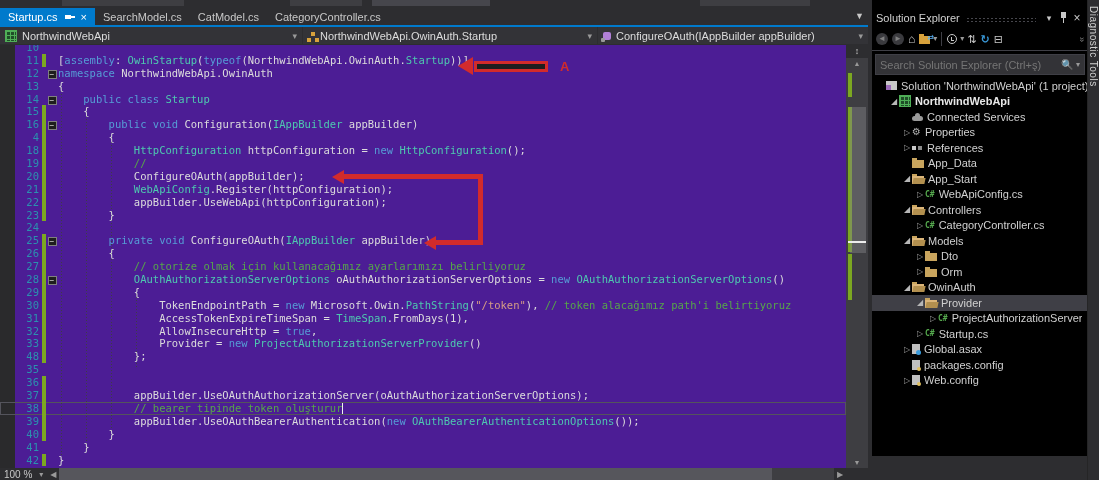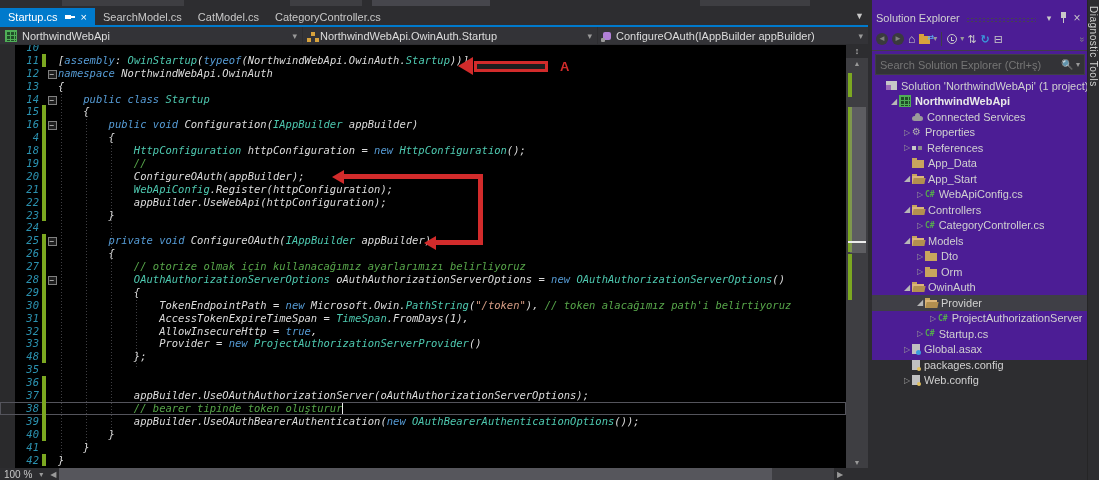--- a/index.html
+++ b/index.html
@@ -33,21 +33,21 @@
   .ic-projgrid{width:10px;height:10px;background:#1f4d28;border:1px solid #4fae57;
     background-image:linear-gradient(#4fae57 1px,transparent 1px),linear-gradient(90deg,#4fae57 1px,transparent 1px);
     background-size:4px 4px;}
   .ic-class{width:4px;height:4px;background:#d8a23c;margin:2px 5px 6px 3px;
     box-shadow:-4px 6px 0 #d8a23c,4px 6px 0 #d8a23c;}
   .ic-method{width:8px;height:8px;background:#b180d7;border-radius:2px;position:relative;}
   .ic-method:after{content:"";position:absolute;left:-2px;bottom:-2px;width:4px;height:4px;
     background:#9a9a9a;border-radius:1px;}
 
   
-  #editor-body{position:absolute;left:0;top:37px;width:868px;bottom:12px;overflow:hidden;background:#000000;font-style:italic;}
+  #editor-body{position:absolute;left:0;top:37px;width:868px;bottom:12px;overflow:hidden;background:#4c1d95;}
   .bp-margin{position:absolute;left:0;top:0;bottom:0;width:15px;background:#2a2a2c;}
   #code-lines{position:absolute;left:0;top:-4px;right:22px;font-family:"DejaVu Sans Mono","Liberation Mono",monospace;
     font-size:10.5px;line-height:12.9px;}
   .cl{position:relative;height:12.9px;white-space:pre;display:flex;}
   .cl .num{display:inline-block;width:24px;flex:none;text-align:right;color:#2b91af;
     padding-left:15px;background:transparent;margin-left:0;}
   .cl .chg{display:inline-block;width:4px;flex:none;margin-left:3px;}
   .cl .chg.on{background:#7ca821;}
   .cl .foldc{display:inline-block;width:12px;flex:none;text-align:center;}
   .fold-box{display:inline-block;width:9px;height:9px;margin-top:2px;border:1px solid #808080;
@@ -82,21 +82,21 @@
   .anno{position:absolute;pointer-events:none;}
   .red-line{position:absolute;background:#d22b2b;}
   .red-head{position:absolute;width:0;height:0;border-style:solid;
     border-width:7px 12px 7px 0;border-color:transparent #d22b2b transparent transparent;}
   .arrowA-shaft{position:absolute;height:5px;border:3px solid #d22b2b;background:#1e1e1e;}
   .arrowA-head{position:absolute;width:0;height:0;border-style:solid;
     border-width:9px 15px 9px 0;border-color:transparent #d22b2b transparent transparent;}
   .labelA{position:absolute;color:#d22b2b;font-weight:bold;font-size:13px;font-family:"Liberation Sans",sans-serif;}
 
   
-  #sidebar{position:absolute;left:868px;top:0;width:220px;height:360px;background:#4c1d95;
+  #sidebar{position:absolute;left:868px;top:0;width:220px;height:456px;background:#000000;
     border-left:4px solid #2d2d30;color:#d0d0d0;font-size:11px;box-sizing:border-box;}
   .se-header{height:20px;margin-top:8px;display:flex;align-items:center;padding:0 4px;}
   .se-title{white-space:nowrap;}
   .se-drag{flex:1;height:5px;margin:2px 6px 0 6px;
     background-image:radial-gradient(#46464c 1px,transparent 1px);background-size:4px 3px;}
   .se-hbtn{width:14px;text-align:center;color:#c8c8c8;font-size:9px;}
   .se-pin{display:inline-block;width:9px;height:11px;position:relative;}
   .se-pin:before{content:"";position:absolute;left:2px;top:0;width:5px;height:6px;background:#c8c8c8;}
   .se-pin:after{content:"";position:absolute;left:4px;top:6px;width:1px;height:5px;background:#c8c8c8;}
   .se-toolbar{height:22px;display:flex;align-items:center;padding:0 2px;border-bottom:1px solid #3f3f46;}

